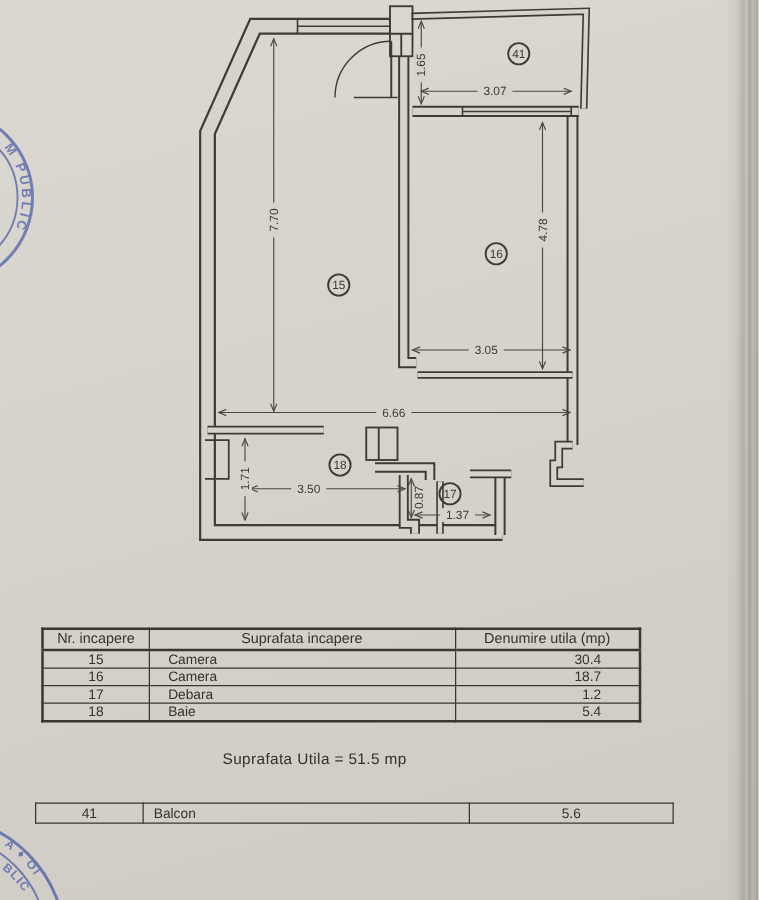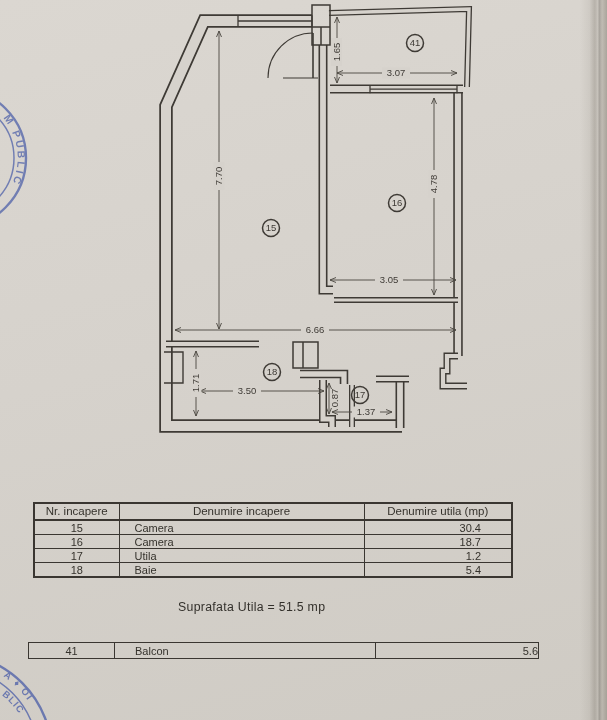--- a/index.html
+++ b/index.html
@@ -22,22 +22,22 @@
              border:1.3px solid #3a3631;border-bottom:2px solid #3a3631;padding:0;}
   .rtable td{font-size:11px;height:13px;line-height:12px;border:1.3px solid #3a3631;
              padding:0;vertical-align:bottom;}
   .rtable td.nr{text-align:center;}
   .rtable td.nm{text-align:left;padding-left:15px;}
   .rtable td.ar{text-align:right;padding-right:30px;margin-left:16px;}
   .btable{left:28px;top:642px;width:510px;border:1.8px solid #3a3631;}
   .btable td{font-size:11px;height:15px;line-height:14px;border:1.3px solid #3a3631;
              padding:0;vertical-align:middle;}
   .btable td.nr{text-align:center;}
-  .btable td.nm{text-align:left;padding-left:20px;}
-  .btable td.ar{text-align:right;}
+  .btable td.nm{text-align:left;padding-left:8px;}
+  .btable td.ar{text-align:center;}
   .sumline{position:absolute;font-size:12.3px;color:#33302b;letter-spacing:.3px;
            white-space:nowrap;}
   .sum1{left:178px;top:600px;}
   .sum2{left:178px;top:679px;}
 </style>
 </head>
 <body>
 
 <div class="page">
 
@@ -187,36 +187,36 @@
 
   <table class="rtable">
     <colgroup>
         <col style="width:85px">
         <col style="width:245px">
         <col style="width:148px">
       </colgroup>
     <tbody>
         <tr>
       <th>Nr. incapere</th>
-      <th>Denumire incapere</th>
+      <th>Suprafata incapere</th>
       <th>Denumire utila (mp)</th>
     </tr>
     <tr>
       <td class="nr">15</td>
       <td class="nm">Camera</td>
       <td class="ar">30.4</td>
     </tr>
     <tr>
       <td class="nr">16</td>
       <td class="nm">Camera</td>
       <td class="ar">18.7</td>
     </tr>
     <tr>
       <td class="nr">17</td>
-      <td class="nm">Utila</td>
+      <td class="nm">Debara</td>
       <td class="ar">1.2</td>
     </tr>
     <tr>
       <td class="nr">18</td>
       <td class="nm">Baie</td>
       <td class="ar">5.4</td>
     </tr>
   </tbody>
     </table>
 

